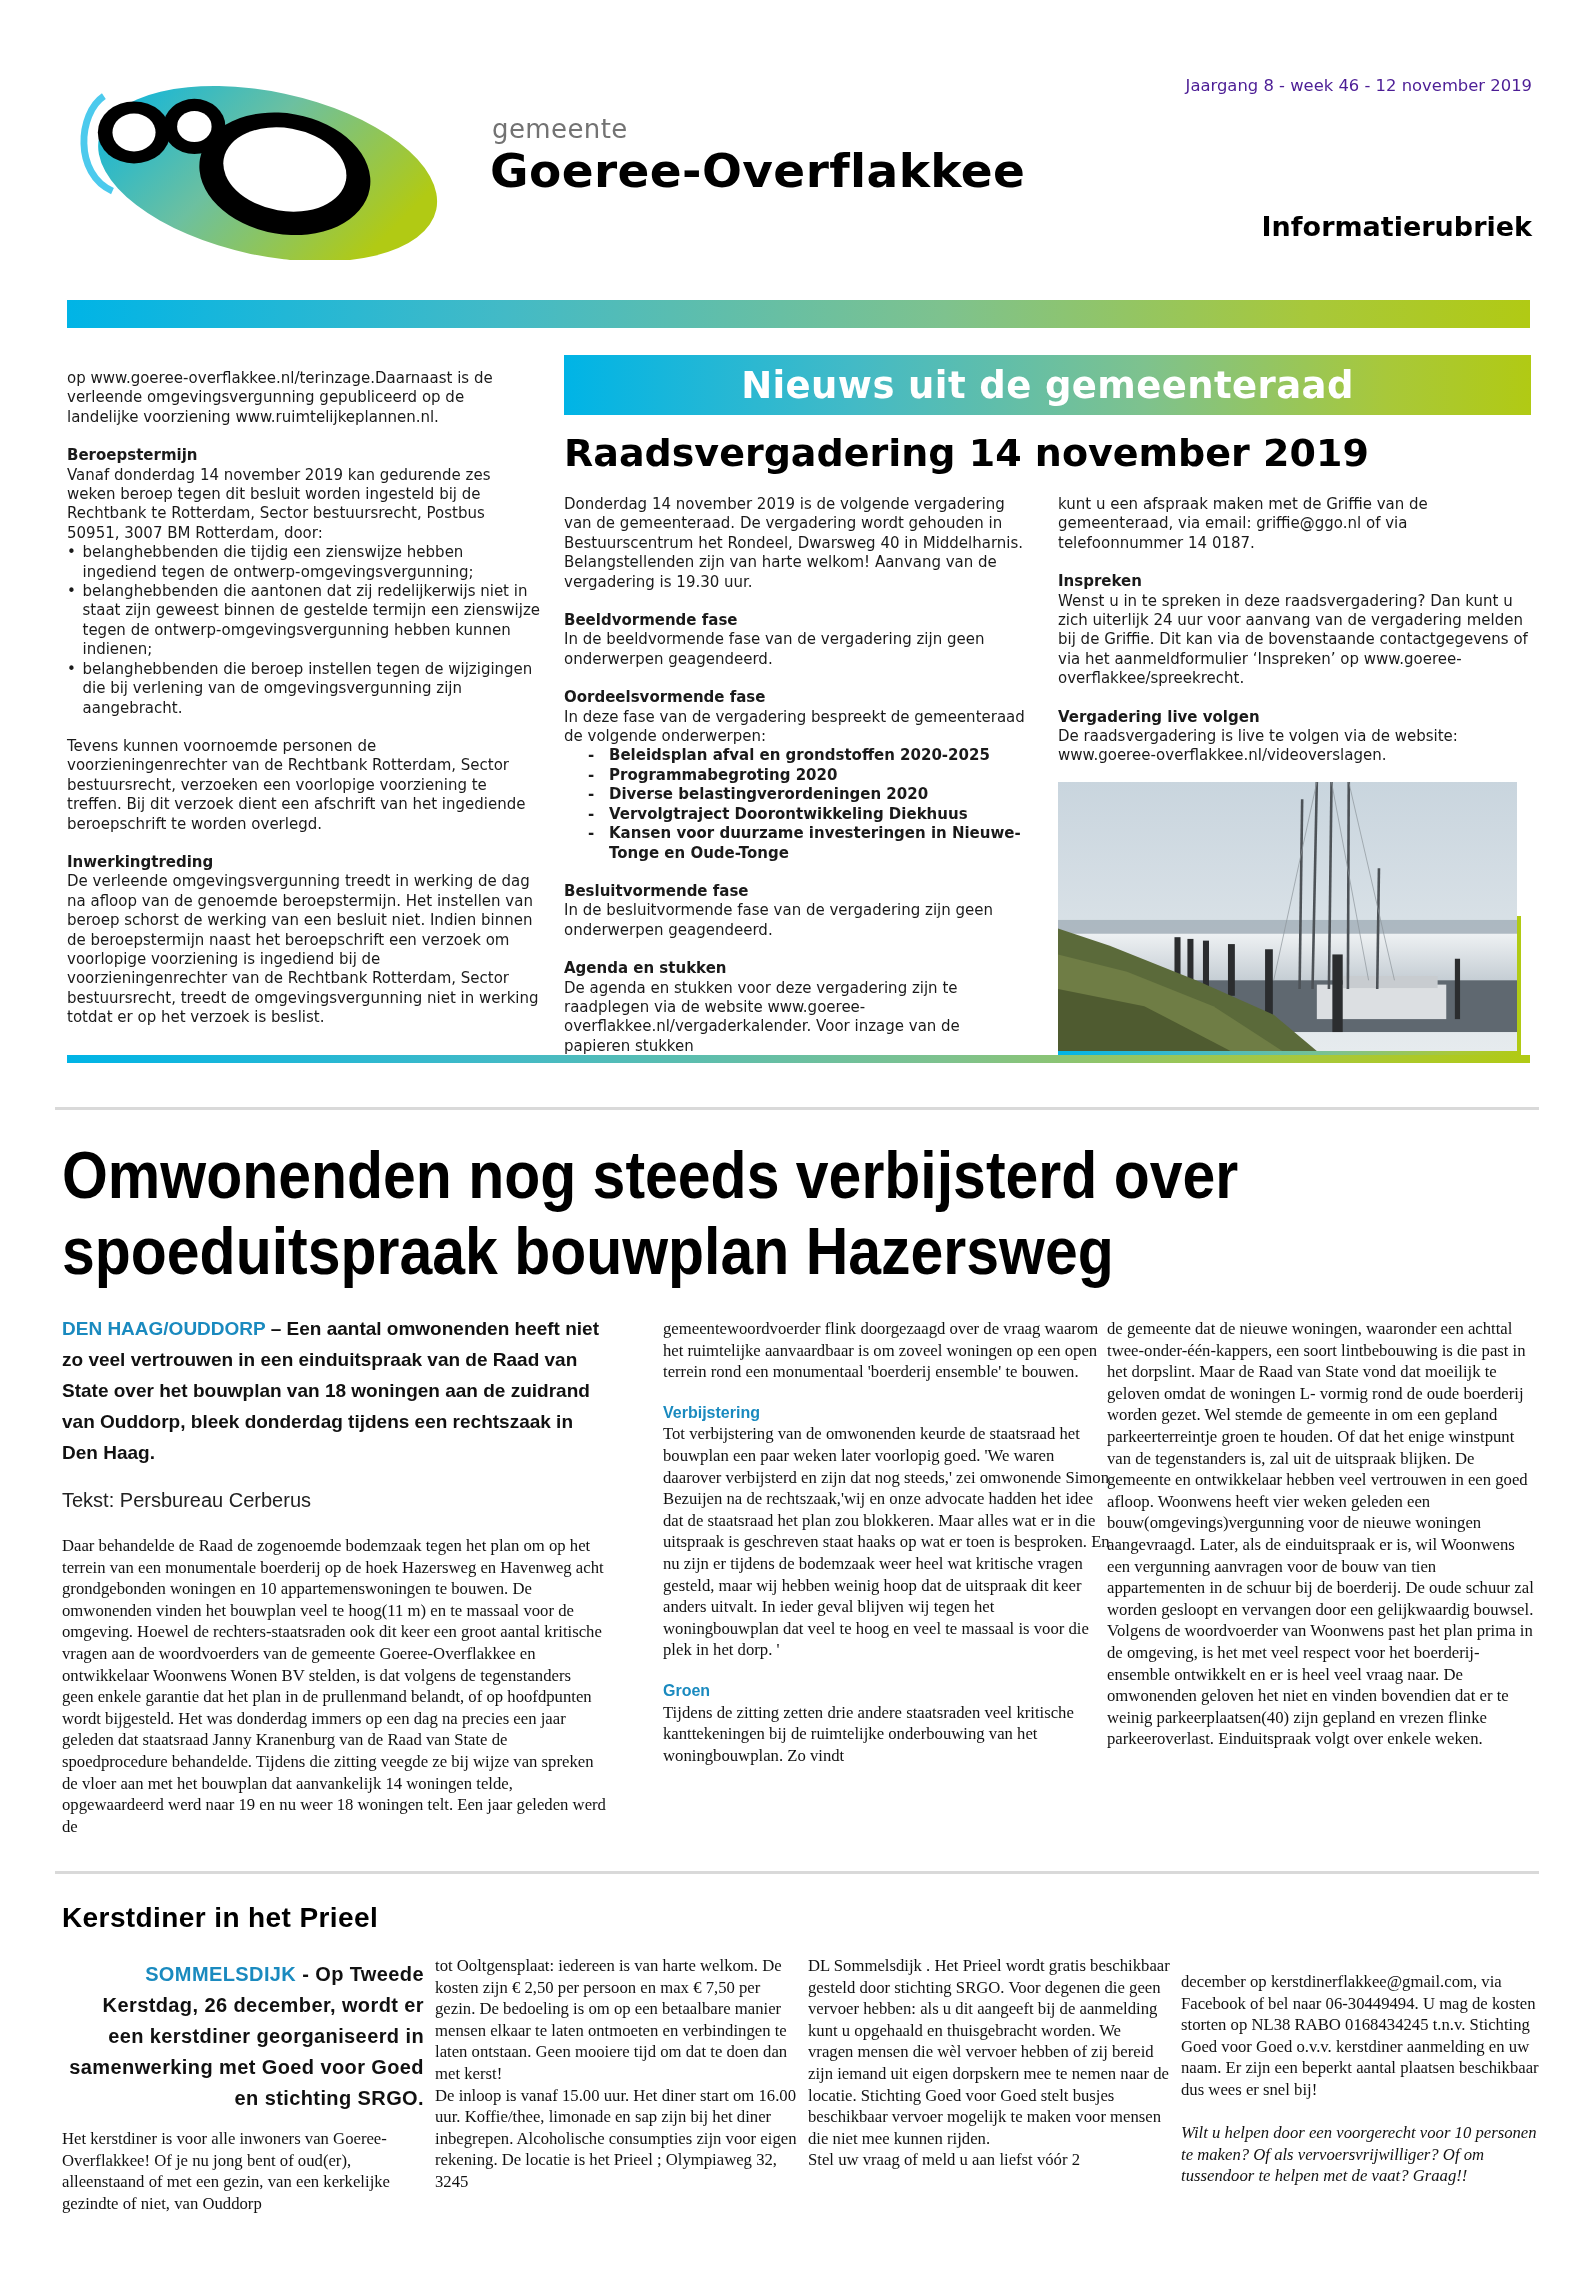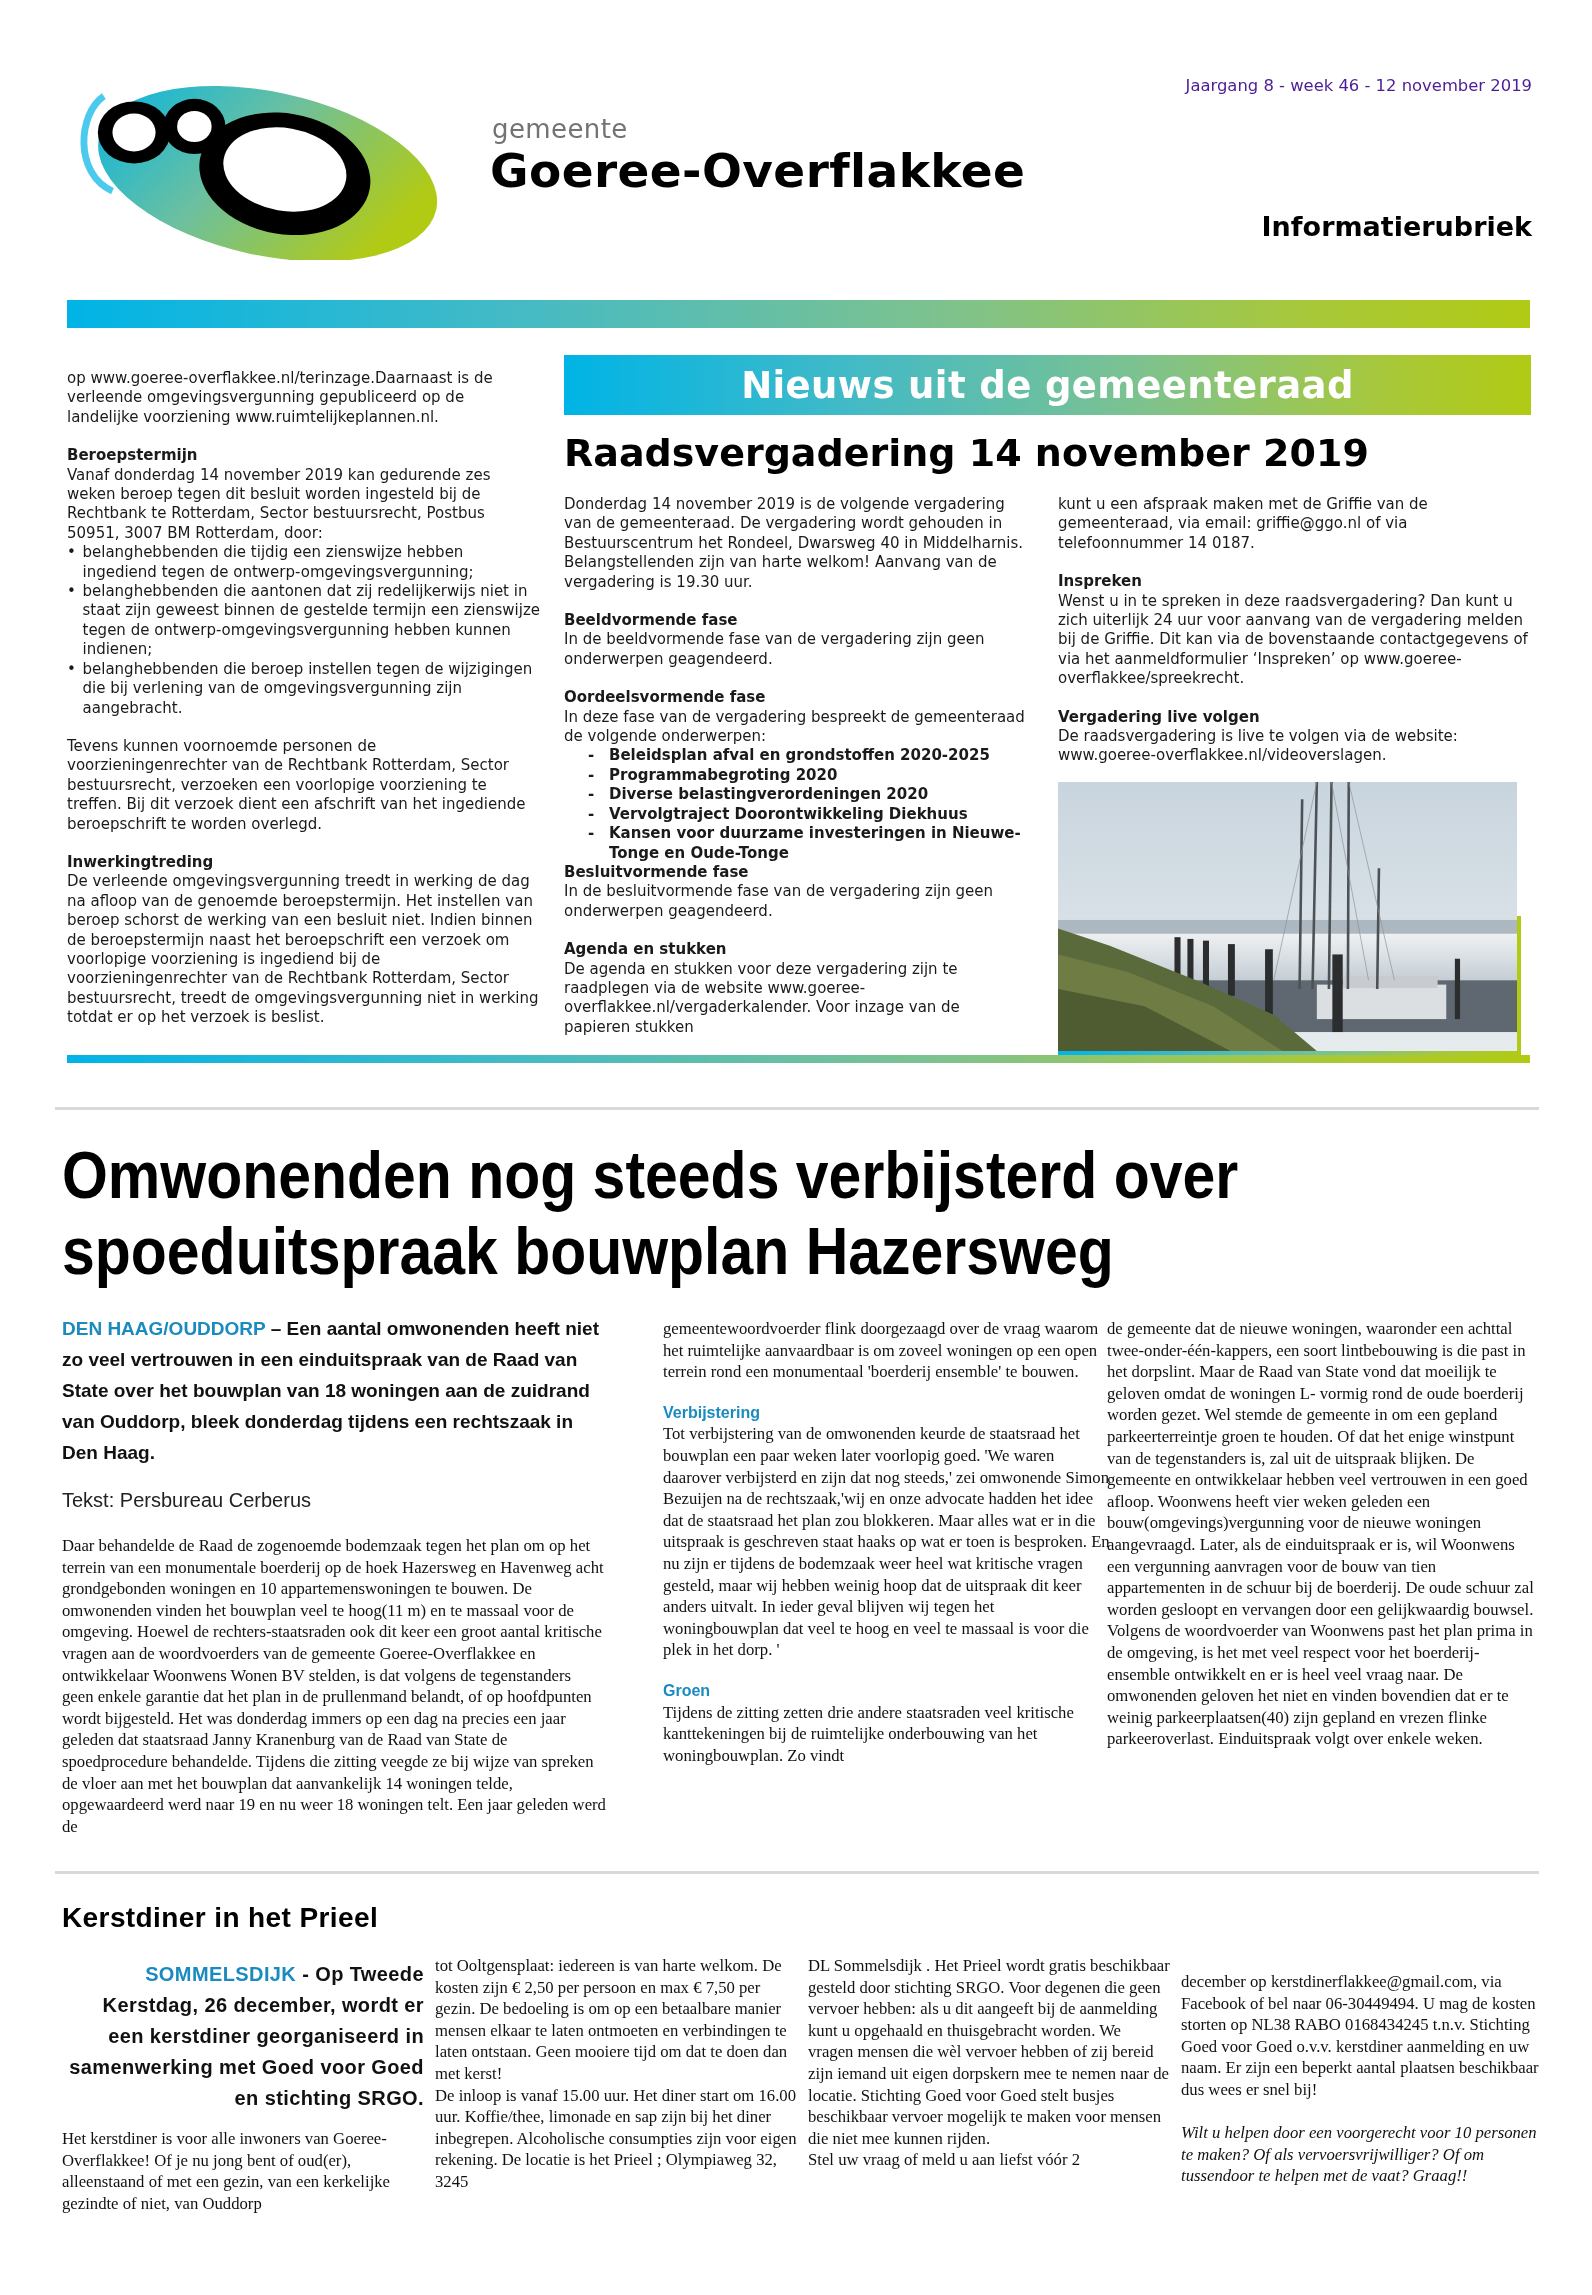--- a/index.html
+++ b/index.html
@@ -110,21 +110,21 @@
   <span>Nieuws uit de gemeenteraad</span>
 </div>
 <div class="abs raads-title">Raadsvergadering 14 november 2019</div>
 
 <div class="abs col col2">
   <p>Donderdag 14 november 2019 is de volgende vergadering van de gemeenteraad. De vergadering wordt gehouden in Bestuurscentrum het Rondeel, Dwarsweg 40 in Middelharnis. Belangstellenden zijn van harte welkom! Aanvang van de vergadering is 19.30 uur.</p>
   <p>
     <span class="head">Beeldvormende fase</span>
     <span>In de beeldvormende fase van de vergadering zijn geen onderwerpen geagendeerd.</span>
   </p>
-  <div style="">
+  <div style="margin-bottom:19px">
     <span class="head">Oordeelsvormende fase</span>
     <span>In deze fase van de vergadering bespreekt de gemeenteraad de volgende onderwerpen:</span>
     <ul class="dashes">
       <li>Beleidsplan afval en grondstoffen 2020-2025</li>
       <li>Programmabegroting 2020</li>
       <li>Diverse belastingverordeningen 2020</li>
       <li>Vervolgtraject Doorontwikkeling Diekhuus</li>
       <li>Kansen voor duurzame investeringen in Nieuwe-Tonge en Oude-Tonge</li>
     </ul>
   </div>

